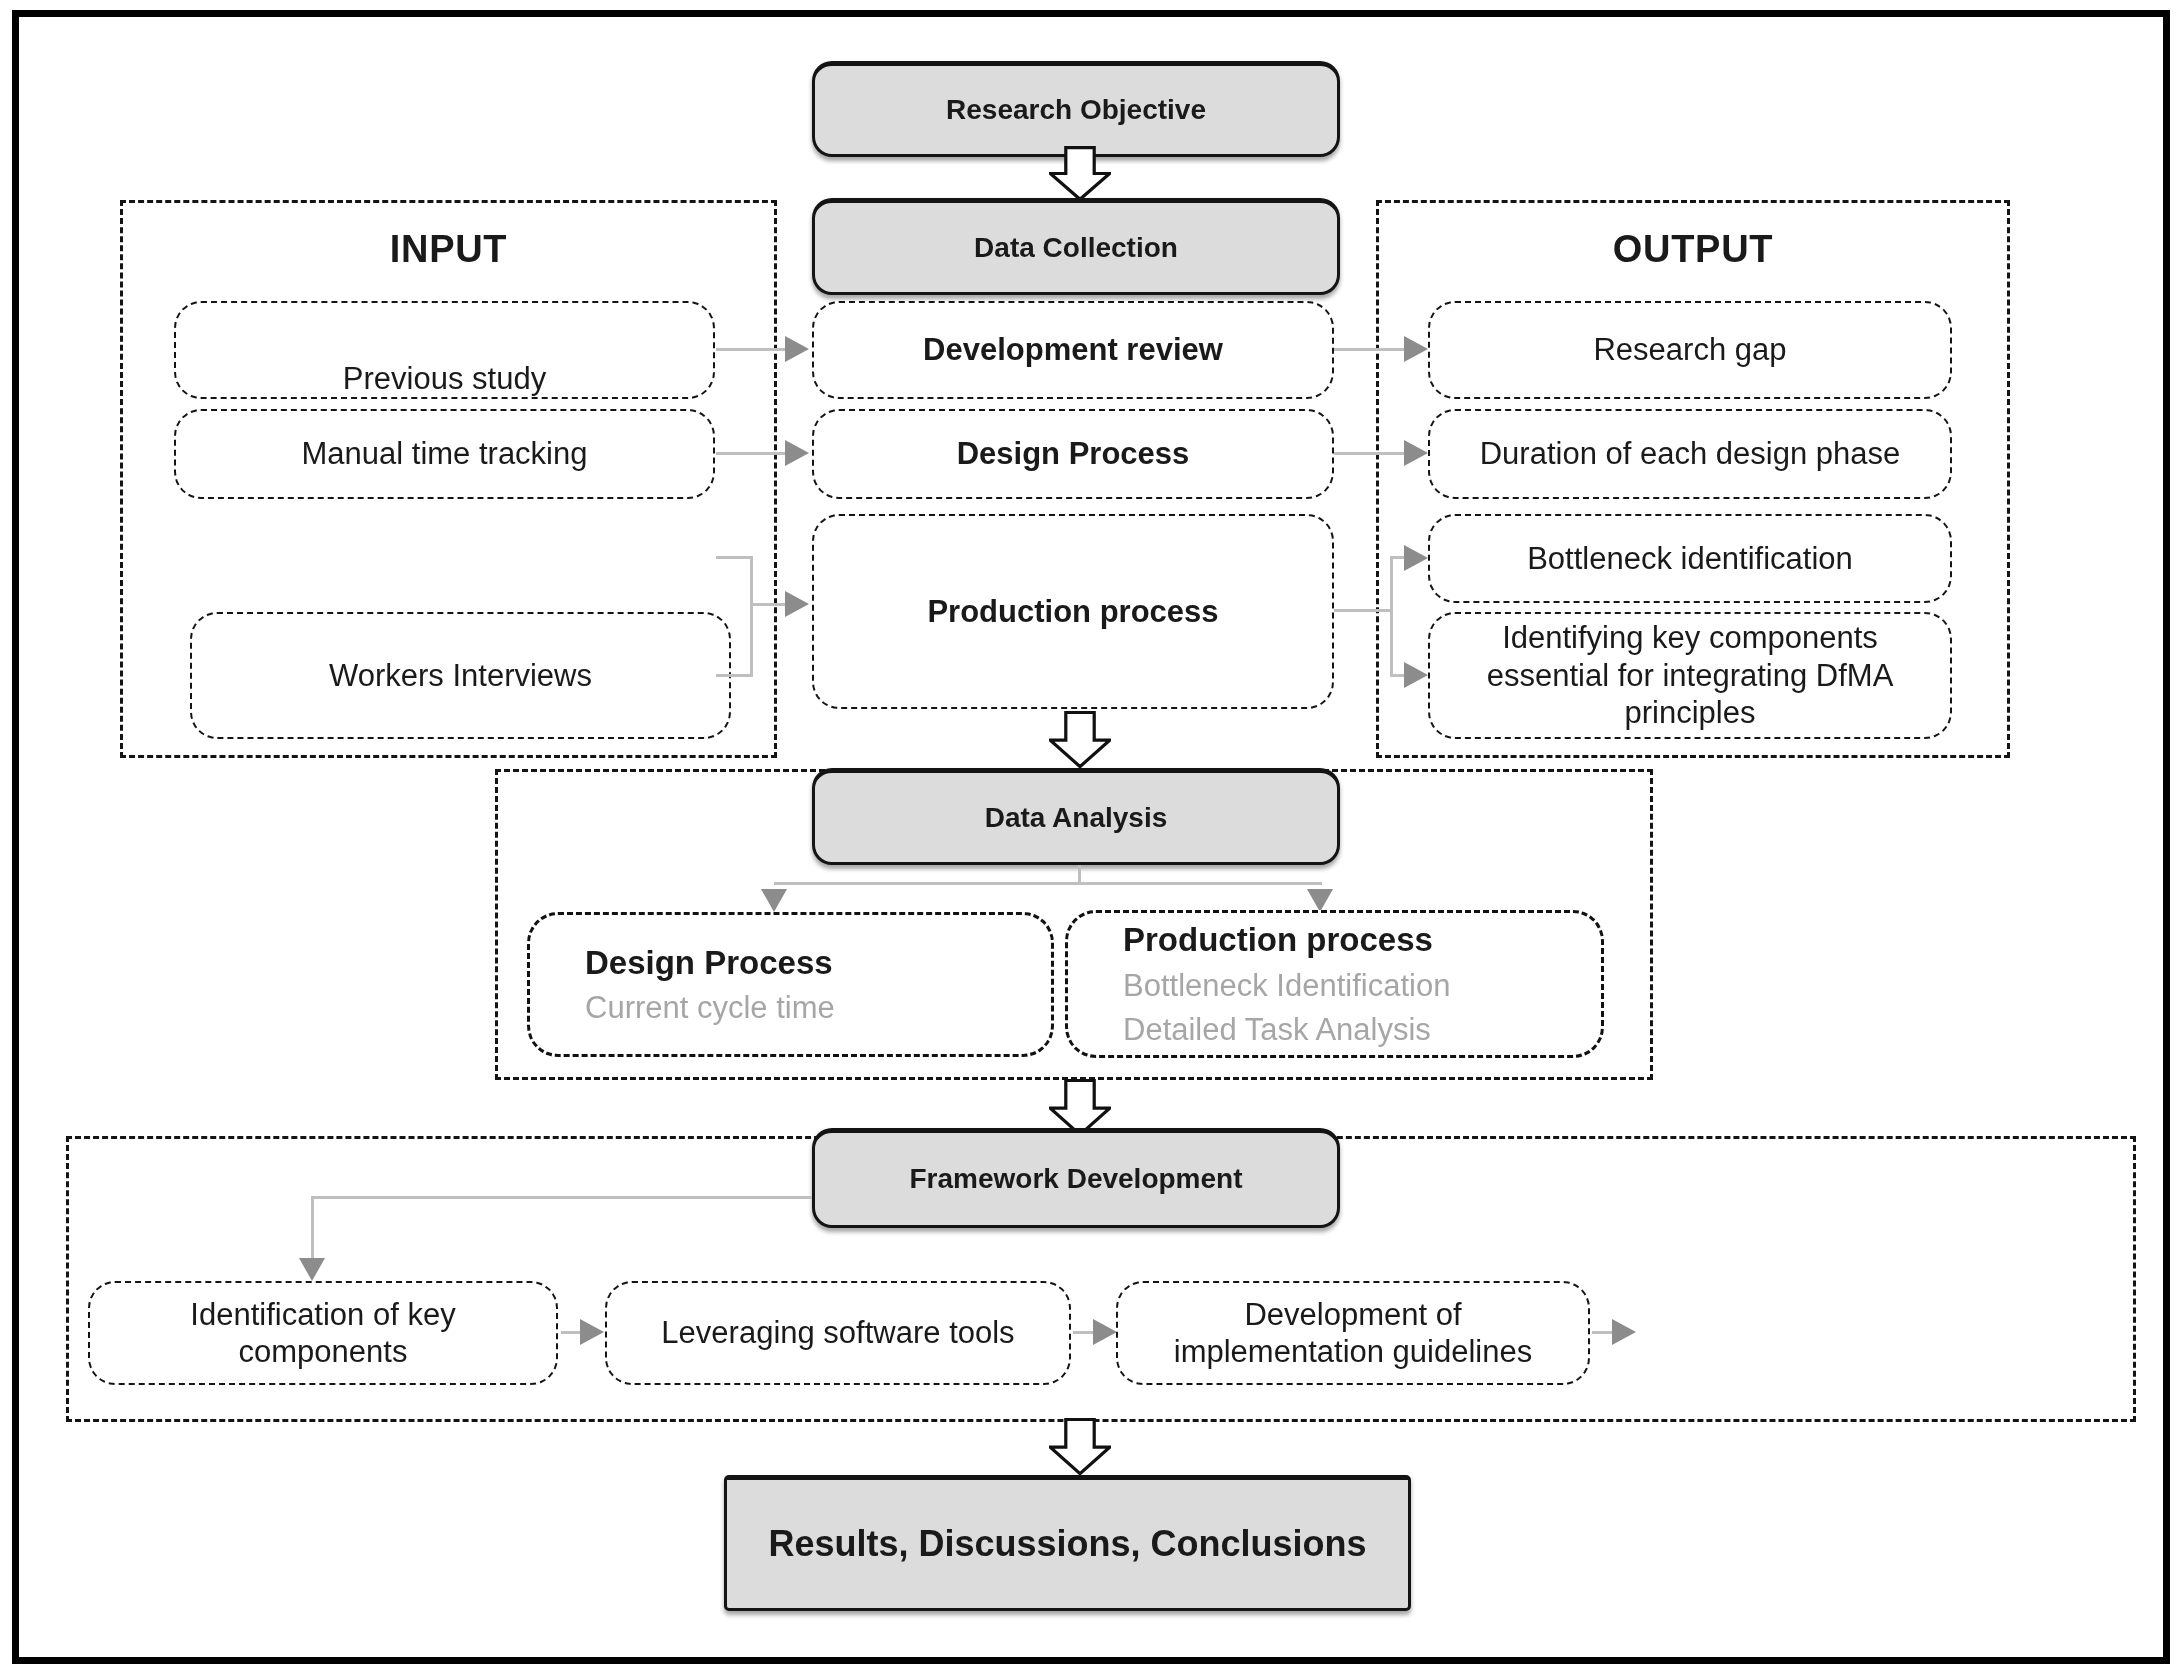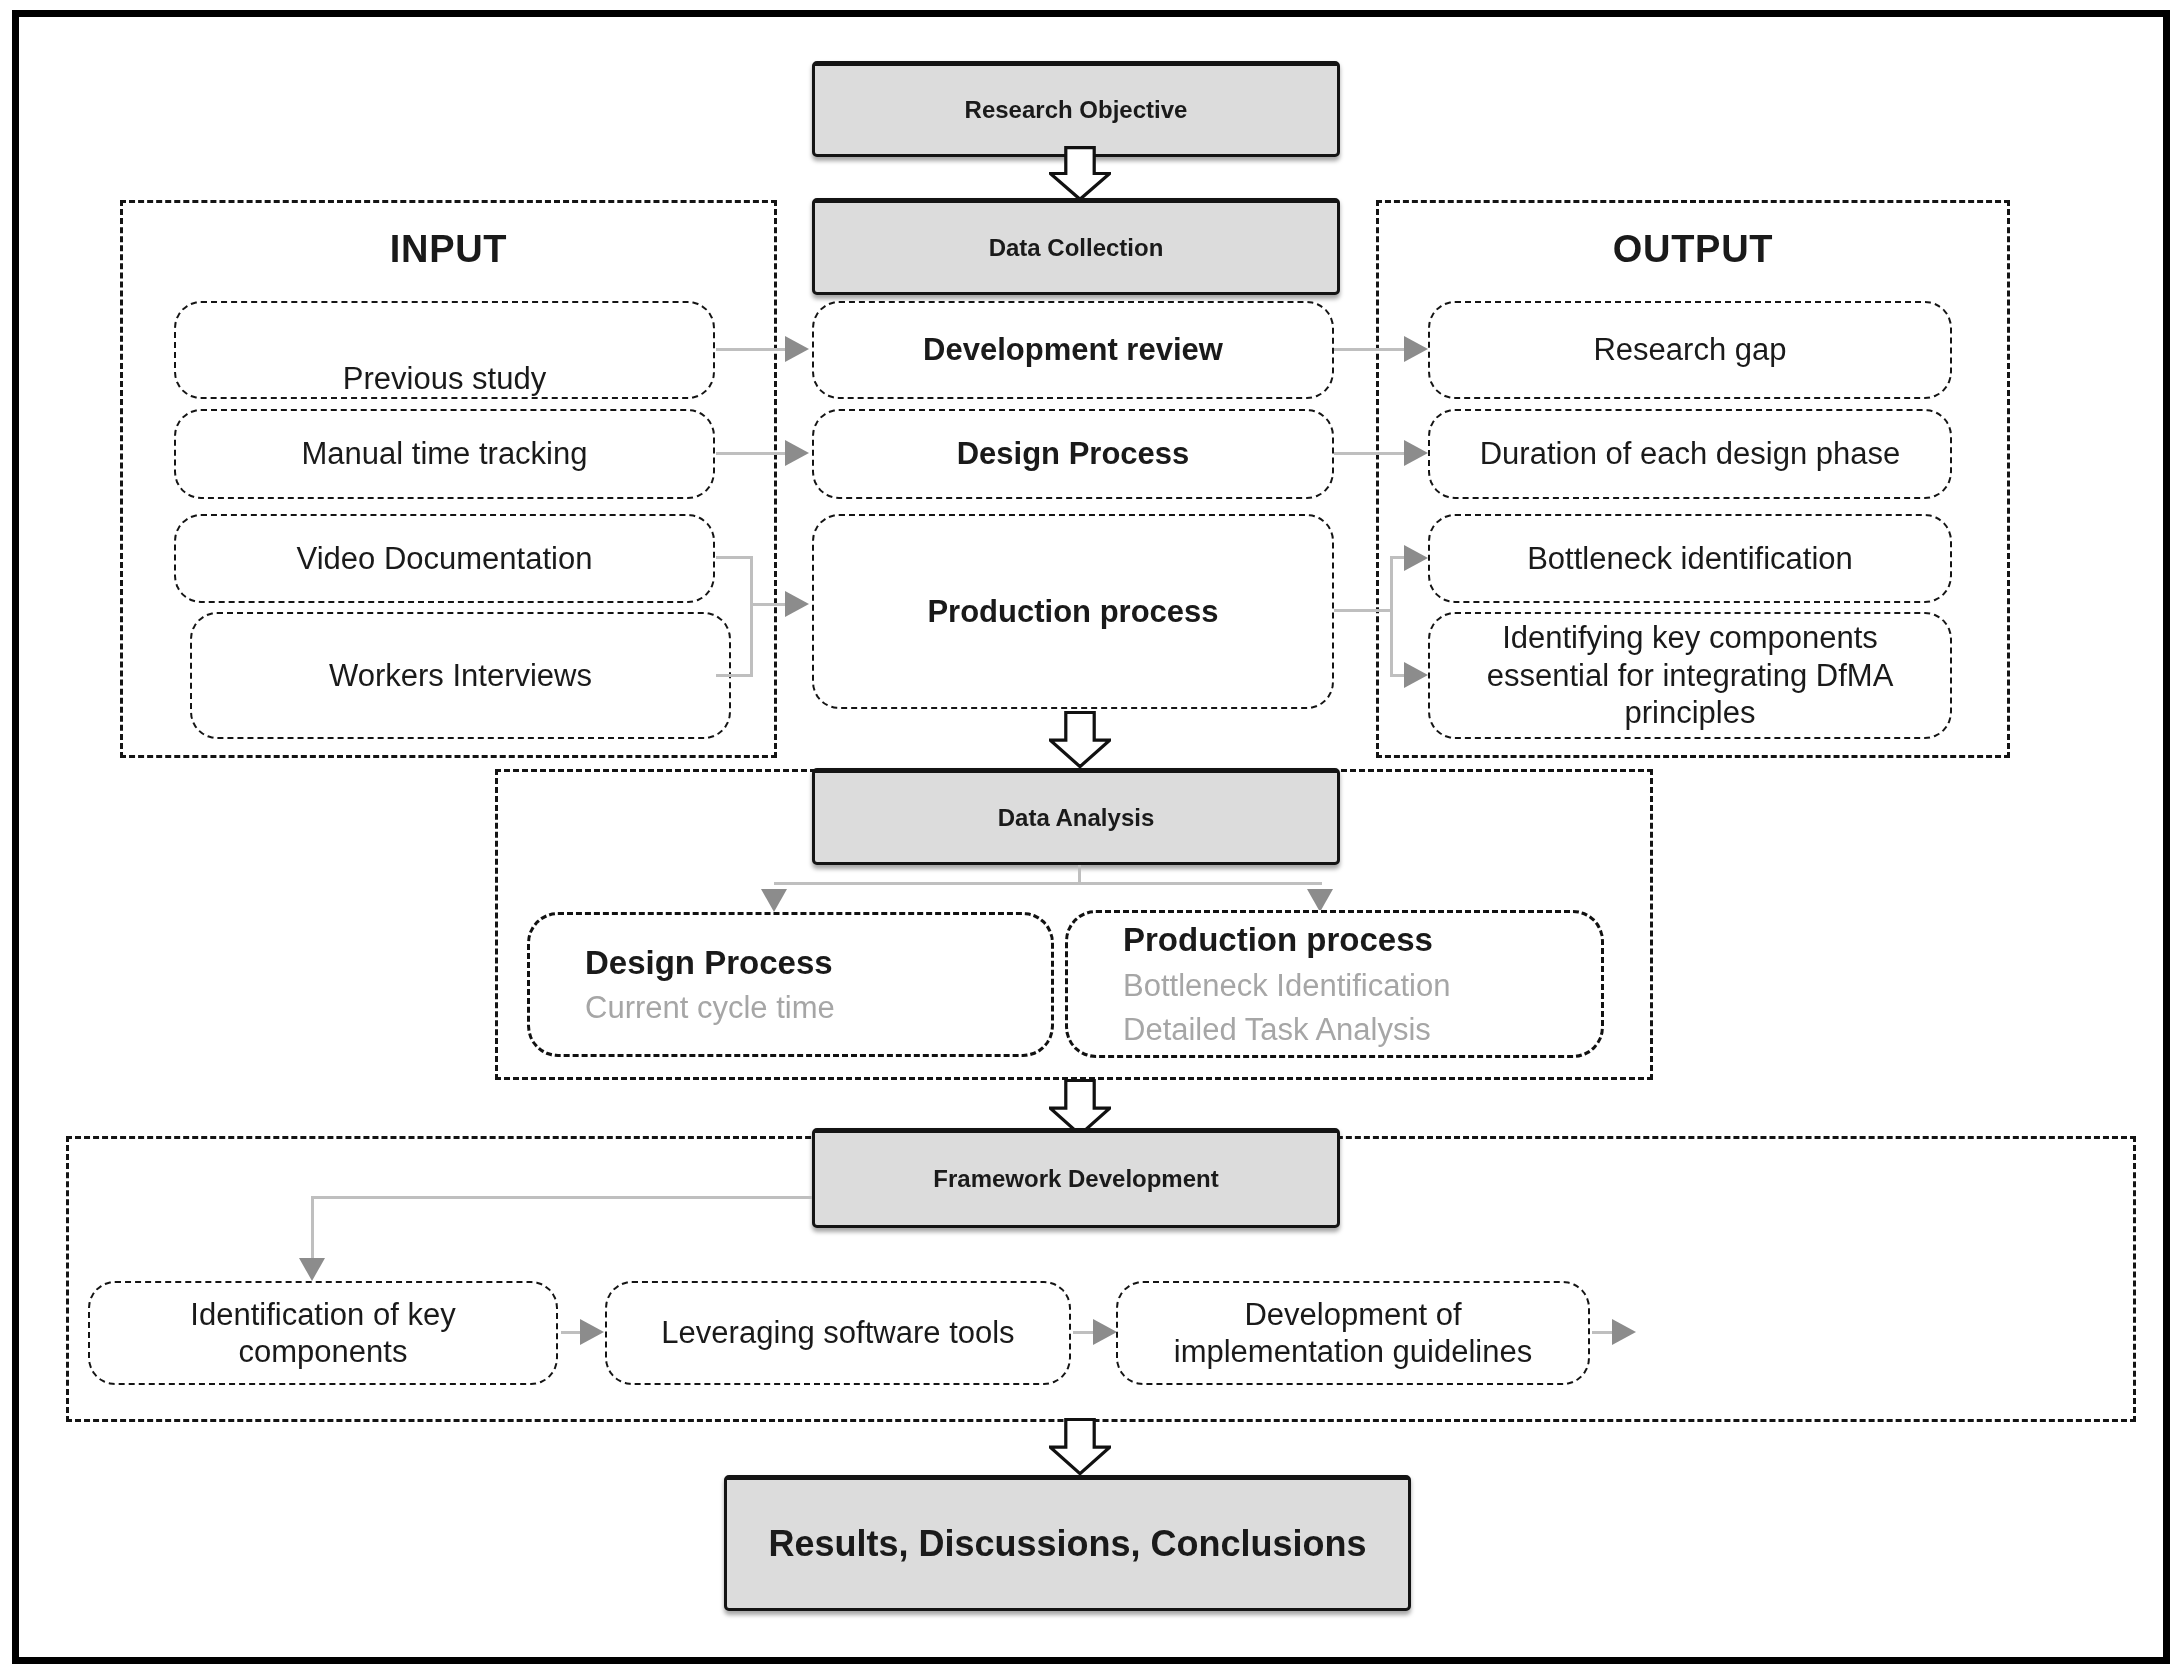--- a/index.html
+++ b/index.html
@@ -14,24 +14,24 @@
   .outer-frame{
     position:absolute;left:11.7px;top:9.8px;right:13px;bottom:9px;
     border:7.2px solid #000000;
   }
   
   .gnode{
     position:absolute;
     background:#dcdcdc;
     border:3.3px solid #141414;
     border-top-width:5.2px;
-    border-radius:5px;
+    border-radius:20px;
     box-shadow:0 3.9px 4.6px rgba(0,0,0,0.35);
     display:flex;align-items:center;justify-content:center;
-    font-weight:bold;font-size:24px;
+    font-weight:bold;font-size:28px;
     text-align:center;
   }
   
   .ditem{
     position:absolute;
     border:2.6px dashed #141414;
     border-radius:27px;
     background:#ffffff;
     display:flex;align-items:center;justify-content:center;
     font-size:31px;text-align:center;
@@ -99,23 +99,20 @@
 
   <div class="panel" style="left:120px;top:200px;width:651px;height:552px;">
     <div class="panel-title">INPUT</div>
   </div>
   <div class="ditem" style="left:174px;top:301px;width:541px;height:98px;align-items:flex-end;">
     <span>Previous study</span>
   </div>
   <div class="ditem" style="left:174px;top:409px;width:541px;height:90px;">
     <span>Manual time tracking</span>
   </div>
-  <div class="ditem" style="left:174px;top:514px;width:541px;height:89px;">
-    <span>Video Documentation</span>
-  </div>
   <div class="ditem" style="left:190px;top:612px;width:541px;height:127px;">
     <span>Workers Interviews</span>
   </div>
 
   <div class="ditem bold" style="left:812px;top:301px;width:522px;height:98px;">
     <span>Development review</span>
   </div>
   <div class="ditem bold" style="left:812px;top:409px;width:522px;height:90px;">
     <span>Design Process</span>
   </div>

